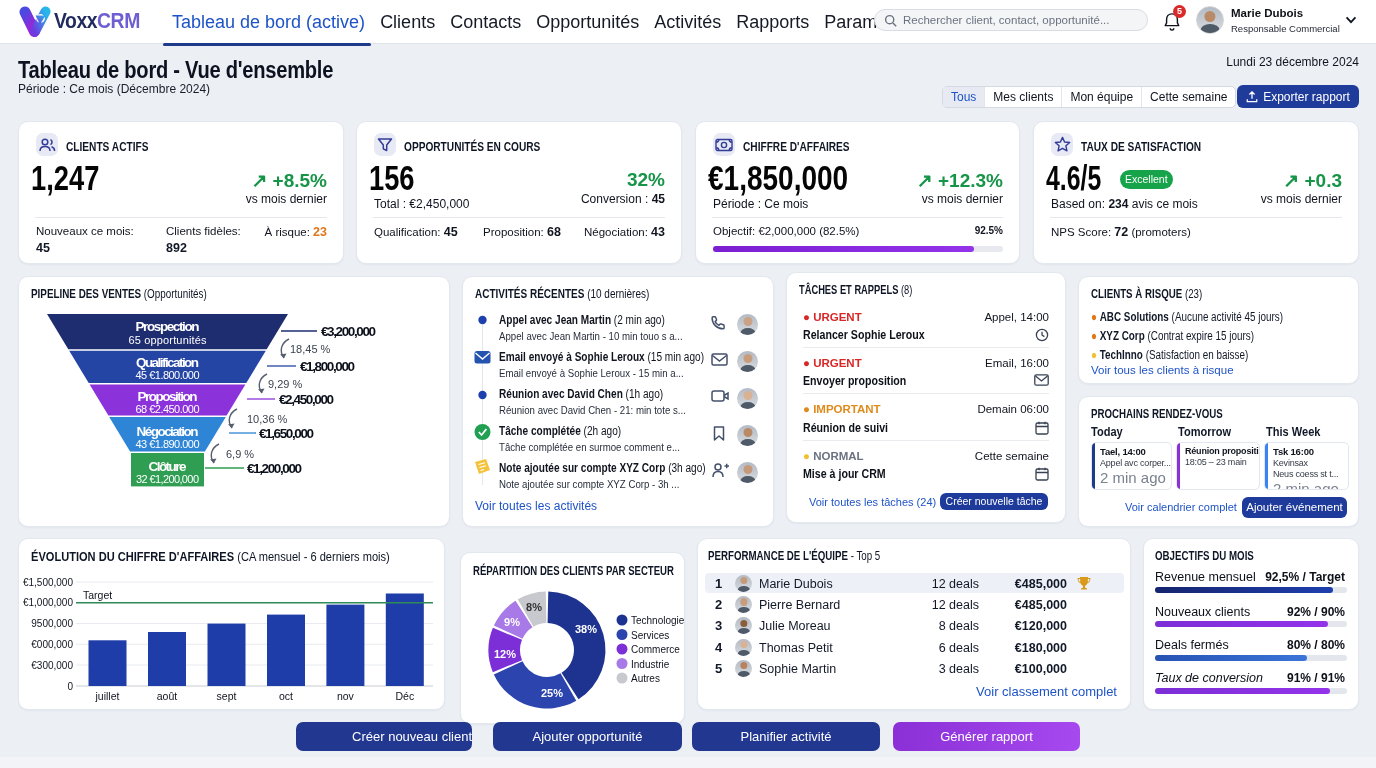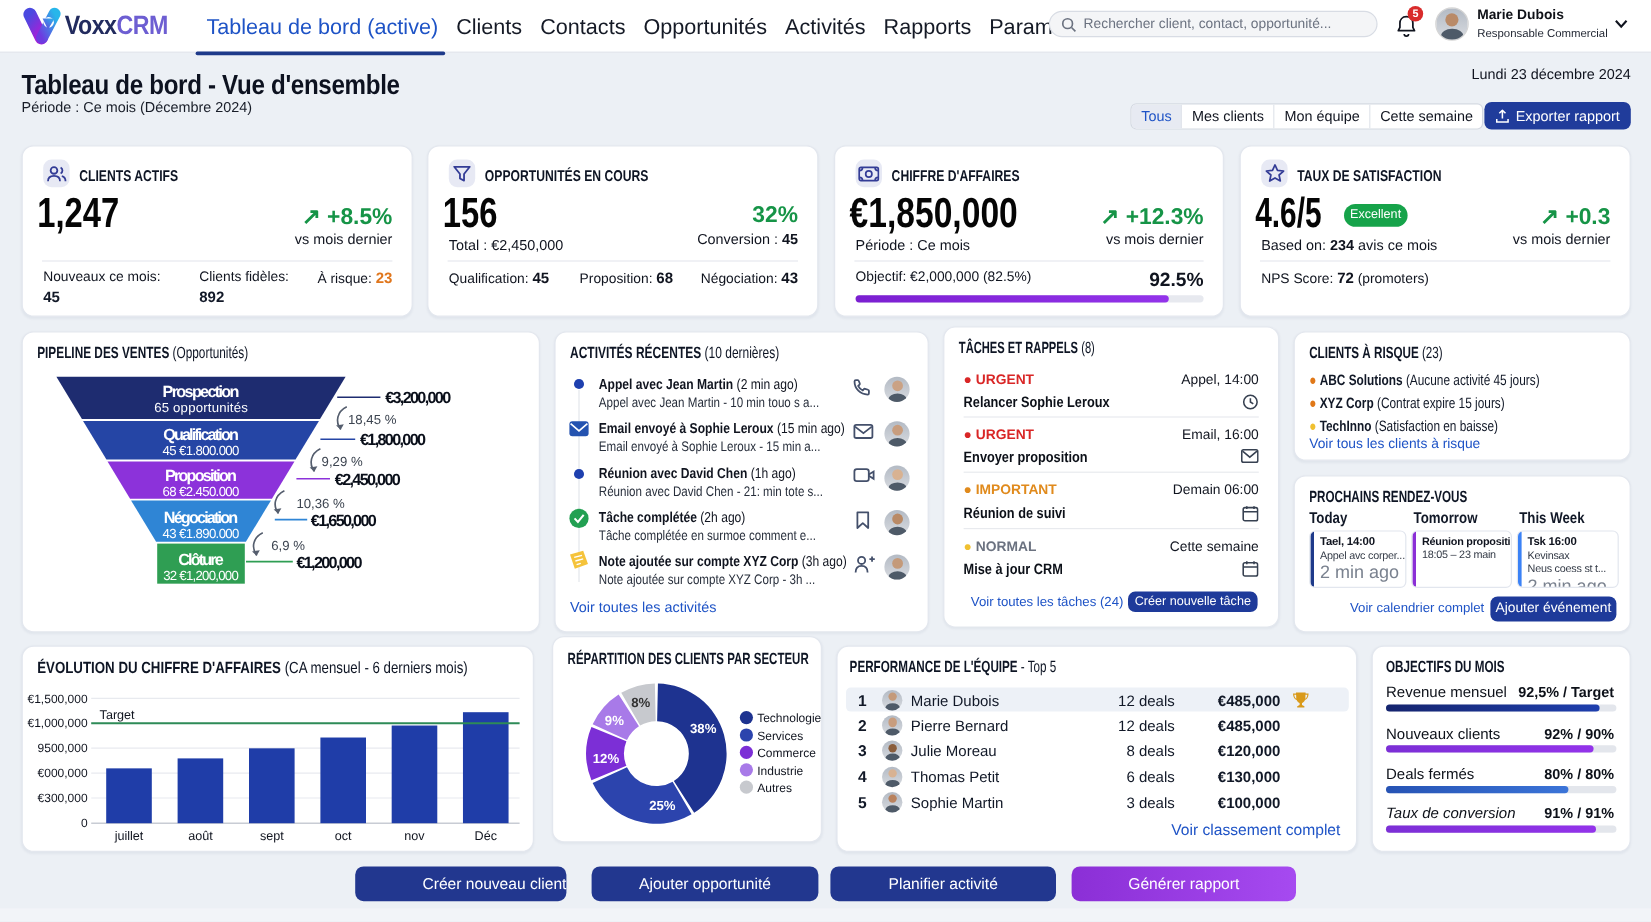--- a/index.html
+++ b/index.html
@@ -195,21 +195,21 @@
         <path d="M3.8 1.5 a2.7 2.7 0 0 1 -2.7 2.7 M14.2 1.5 a2.7 2.7 0 0 0 2.7 2.7 M3.8 12.5 a2.7 2.7 0 0 0 -2.7 -2.7 M14.2 12.5 a2.7 2.7 0 0 1 2.7 -2.7"></path>
       </svg>
   </div>
   <div class="ktitle">CHIFFRE D'AFFAIRES</div>
   <div class="big" style="transform:scaleX(0.8);">€1,850,000</div>
   <div class="sub">Période : Ce mois</div>
   <div class="delta">↗ +12.3%</div>
   <div class="vs">vs mois dernier</div>
   <div class="div"></div>
   <div class="f" style="left:17px; top:103px;">Objectif: €2,000,000 (82.5%)</div>
-  <div class="f" style="right:16px; top:103px; font-weight:bold; font-size:16px;">92.5%</div>
+  <div class="f" style="right:16px; top:103px; font-weight:bold; font-size:10px;">92.5%</div>
   <div style="left:17px; right:16px; top:124px; height:6px; background:#e7e9ef; border-radius:3px;">
     <span style="position:absolute; left:0; top:0; height:6px; width:90%; background:linear-gradient(90deg,#7b1fd1,#9333ea); border-radius:3px;"></span>
   </div>
 </div>
 
 <div class="card kpi" style="left:1033px;">
   <div class="icon-box">
     <svg width="17" height="17" viewBox="0 0 18 18" fill="none" stroke="#333c96" stroke-width="1.5" stroke-linejoin="round">
         <path d="M9 1.5 L11.2 6.3 L16.6 6.9 L12.6 10.4 L13.7 15.7 L9 13 L4.3 15.7 L5.4 10.4 L1.4 6.9 L6.8 6.3 Z"></path>
       </svg>
@@ -457,21 +457,21 @@
       <text x="88.5" y="161">juillet</text>
       <text x="148" y="161">août</text>
       <text x="207.5" y="161">sept</text>
       <text x="267" y="161">oct</text>
       <text x="326.4" y="161">nov</text>
       <text x="385.8" y="161">Déc</text>
     </g>
   </svg>
 </div>
 
-<div class="card" style="left:460px; top:530px; width:225px; height:172px;">
+<div class="card" style="left:460px; top:552px; width:225px; height:172px;">
   <div class="ptitle" style="left:12px; top:10px; transform:scaleX(0.71); transform-origin:0 0;">RÉPARTITION DES CLIENTS PAR SECTEUR</div>
   <svg style="left:0; top:0;" width="225" height="172" viewBox="0 0 225 172" font-family="Liberation Sans, sans-serif">
     <g id="donut">
       <path d="M 87.28 38.51 A 58.5 58.5 0 0 1 117.48 146.31 L 100.53 119.76 A 27 27 0 0 0 86.59 70.01 Z" fill="#1e3390"></path>
       <path d="M 115.30 147.63 A 58.5 58.5 0 0 1 32.86 121.47 L 61.48 108.29 A 27 27 0 0 0 99.52 120.37 Z" fill="#2c44ad"></path>
       <path d="M 31.85 119.13 A 58.5 58.5 0 0 1 31.85 74.87 L 61.01 86.79 A 27 27 0 0 0 61.01 107.21 Z" fill="#7c2fd6"></path>
       <path d="M 32.86 72.53 A 58.5 58.5 0 0 1 54.52 47.69 L 71.47 74.24 A 27 27 0 0 0 61.48 85.71 Z" fill="#a87ae8"></path>
       <path d="M 56.70 46.37 A 58.5 58.5 0 0 1 84.72 38.51 L 85.41 70.01 A 27 27 0 0 0 72.48 73.63 Z" fill="#c7c9ce"></path>
     </g>
     <g font-size="11" font-weight="bold" text-anchor="middle">
@@ -521,21 +521,21 @@
       <span class="pav pv" style="color:#8a5d3b;"></span>
       <span class="pnm">Julie Moreau</span>
       <span class="dls">8 deals</span>
       <span class="amt">€120,000</span>
     </div>
   <div class="prow" style="top:97.5px;">
       <span class="rk">4</span>
       <span class="pav pv" style="color:#d8b292;"></span>
       <span class="pnm">Thomas Petit</span>
       <span class="dls">6 deals</span>
-      <span class="amt">€130,000</span>
+      <span class="amt">€180,000</span>
     </div>
   <div class="prow" style="top:118.8px;">
       <span class="rk">5</span>
       <span class="pav pv" style="color:#b9825e;"></span>
       <span class="pnm">Sophie Martin</span>
       <span class="dls">3 deals</span>
       <span class="amt">€100,000</span>
     </div>
   <div class="link" style="right:13px; top:145px; font-size:13px;">Voir classement complet</div>
 </div>

